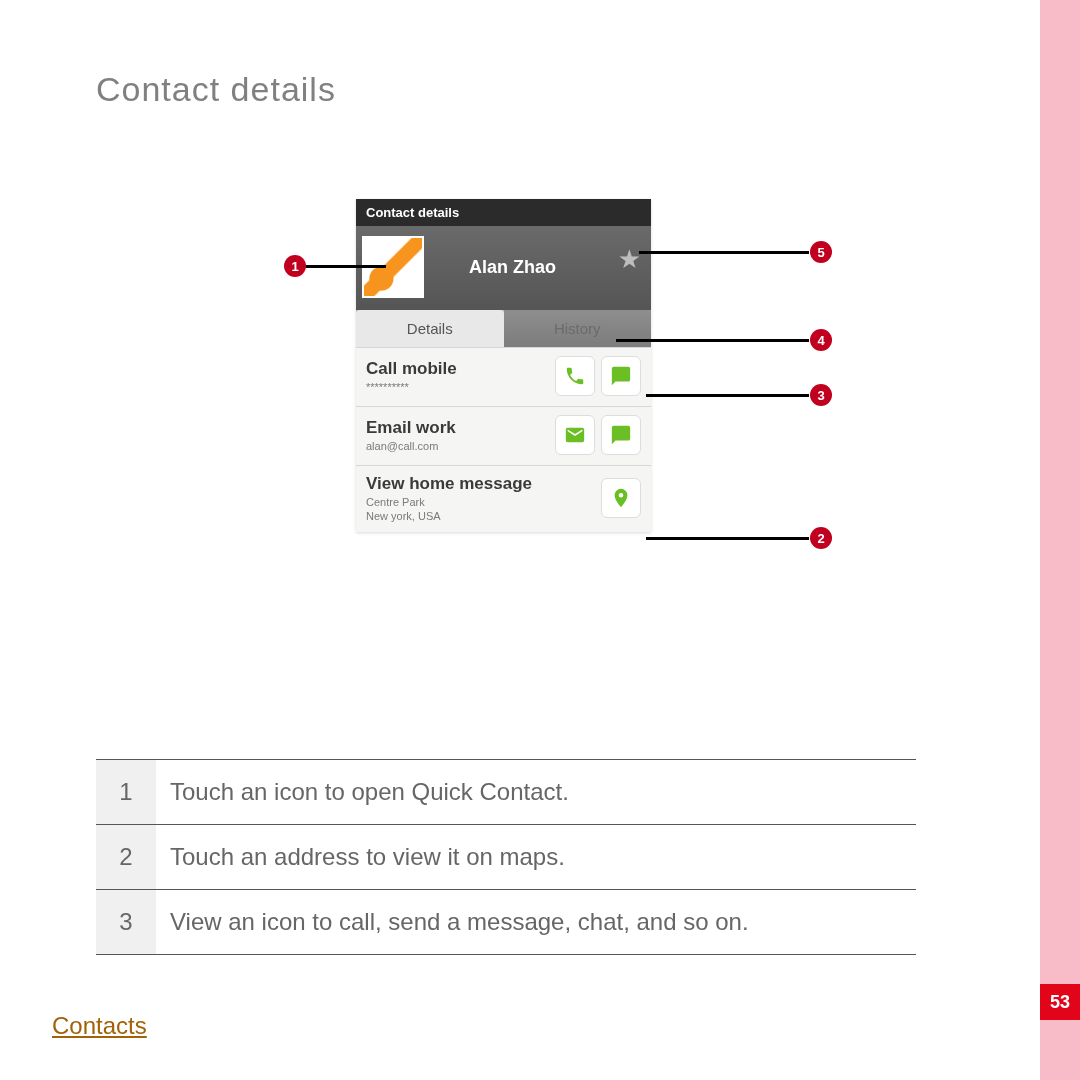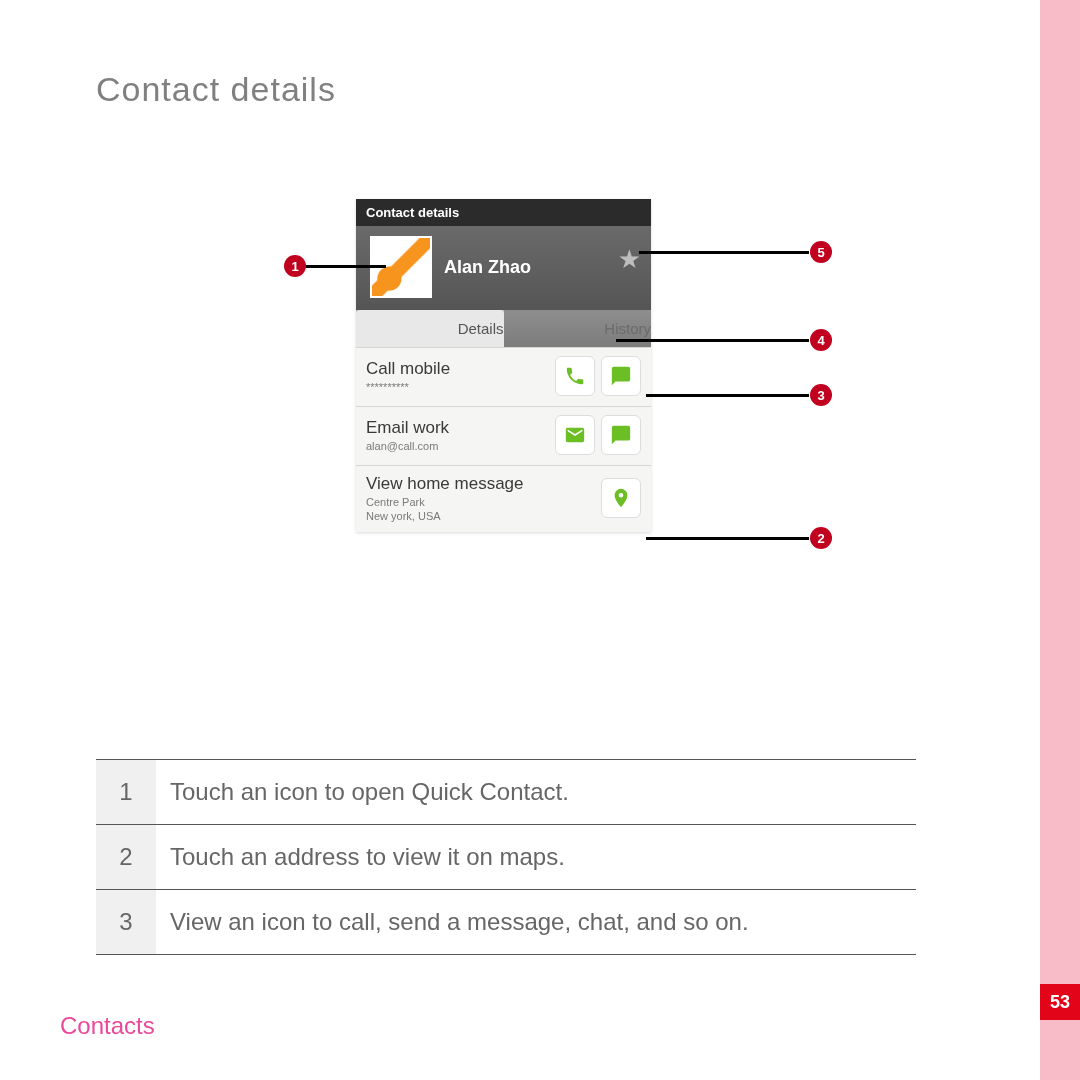--- a/index.html
+++ b/index.html
@@ -59,23 +59,24 @@
   .phone-titlebar {
     background: #2b2b2b;
     color: #fff;
     font-size: 13px;
     font-weight: bold;
     padding: 6px 10px;
   }
   .phone-header {
     position: relative;
     background: linear-gradient(#6a6a6a,#555);
-    padding: 10px 10px 12px 14px;
+    padding: 10px 10px 12px 6px;
     display: flex;
     align-items: center;
+    gap: 33px;
   }
   .avatar {
     width: 62px; height: 62px;
     background: #fff;
     border: 2px solid #fff;
     position: relative;
     margin-right: 12px;
   }
   .avatar::after{
     content:"";
@@ -95,21 +96,21 @@
     right: 10px; top: 18px;
     color: #bdbdbd;
     font-size: 26px;
   }
   .tabs {
     display: flex;
     background: #bababa;
   }
   .tab {
     flex: 1;
-    text-align: right;
+    text-align: center;
     padding: 10px 0;
     font-size: 15px;
     color: #6b6b6b;
     background: linear-gradient(#8e8e8e,#7c7c7c);
   }
   .tab.active {
     background: #e8e8e8;
     color: #555;
     border-top-left-radius: 4px;
     border-top-right-radius: 4px;
@@ -117,21 +118,21 @@
   .row {
     background: #f5f5f3;
     border-top: 1px solid #d6d6d2;
     padding: 8px 10px 10px 10px;
     display: flex;
     align-items: center;
     justify-content: space-between;
   }
   .row:first-of-type { border-top: none; }
   .row-text { display: flex; flex-direction: column; }
-  .row-title { font-size: 17px; color: #3a3a3a; }
+  .row-title { font-size: 17px; color: #3a3a3a; font-weight: bold; }
   .row-sub { font-size: 11px; color: #7a7a7a; margin-top: 2px; }
   .row-actions { display: flex; gap: 6px; }
   .iconbtn {
     width: 40px; height: 40px;
     background: #fff;
     border: 1px solid #ddd;
     border-radius: 6px;
     display: flex; align-items: center; justify-content: center;
   }
   .iconbtn svg { width: 22px; height: 22px; }
@@ -157,24 +158,25 @@
     margin-top: 120px;
     width: 820px;
     border-collapse: collapse;
   }
   .legend tr { border-top: 1.5px solid #555; }
   .legend tr:last-child { border-bottom: 1.5px solid #555; }
   .legend td { padding: 18px 14px; font-size: 24px; color: #666; vertical-align: top; }
   .legend td.num { width: 60px; background: #f0f0f0; text-align: center; }
   .footer-label {
     position: absolute;
-    left: 60px;
+    left: 52px;
     bottom: 40px;
     font-size: 24px;
-    color: #ec4899;
+    color: #a16207;
+    text-decoration: underline;
   }
 </style>
 </head>
 <body>
 
 <div class="page">
   <div class="side-stripe"></div>
   <div class="page-num">53</div>
 
   <div class="content">

